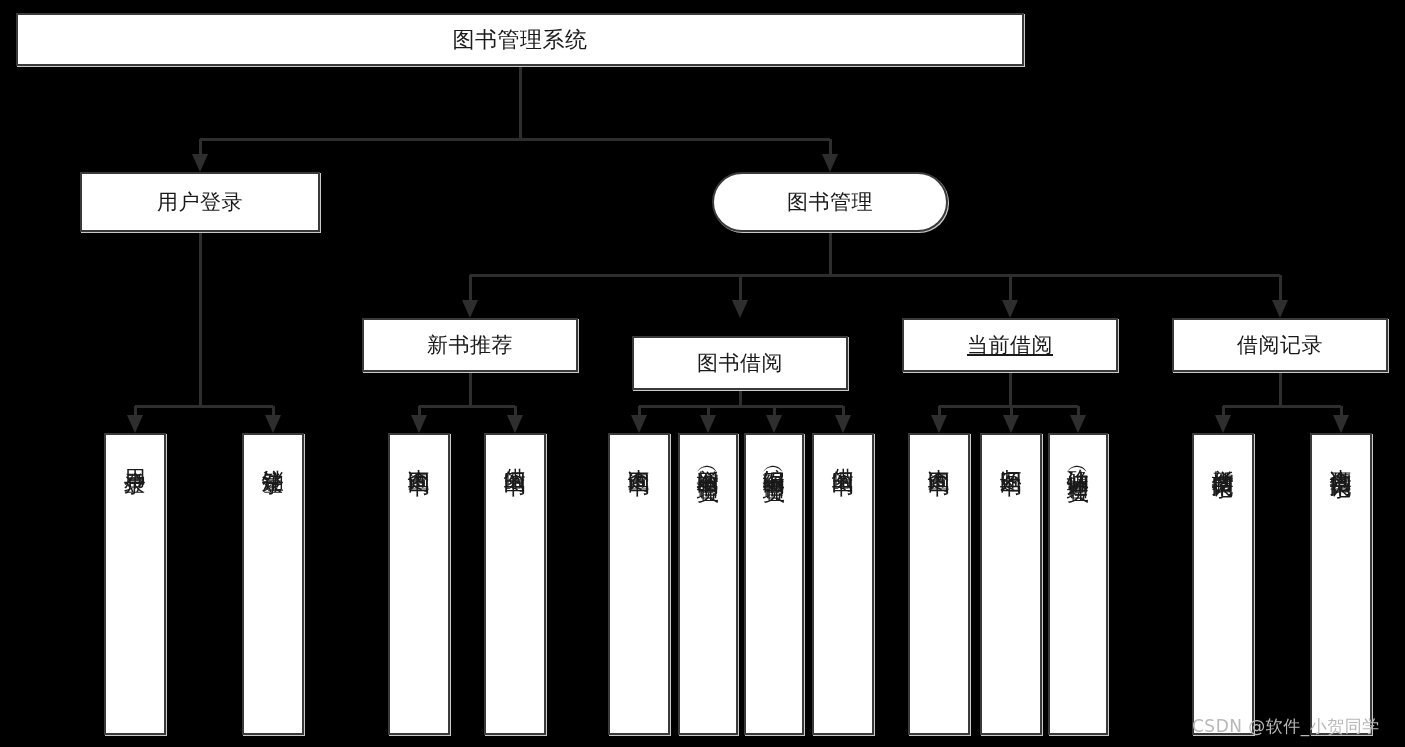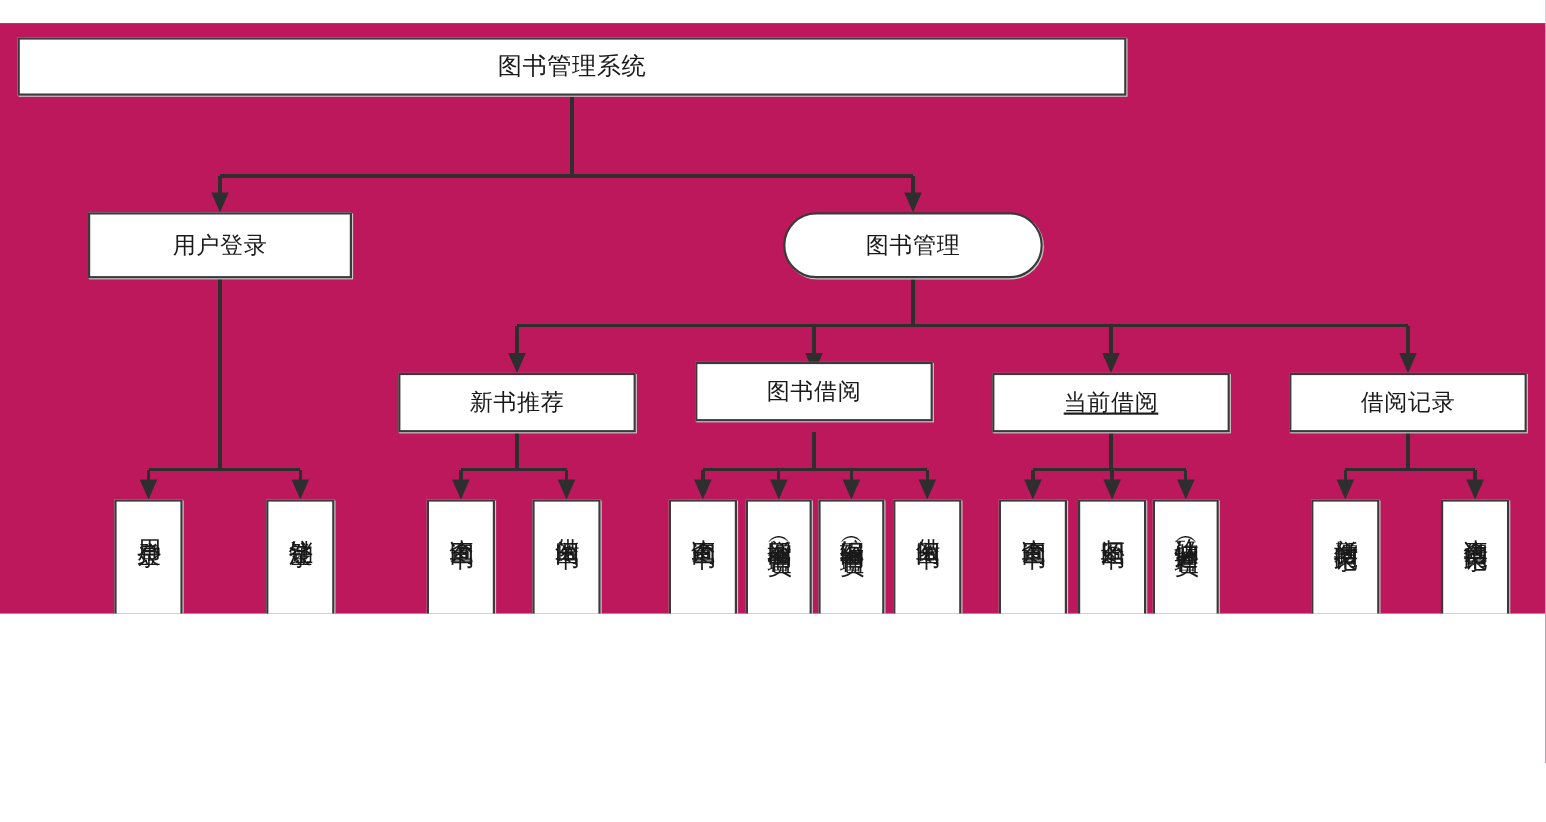--- a/index.html
+++ b/index.html
@@ -6,24 +6,23 @@
     margin: 0;
     padding: 0;
     background: #ffffff;
   }
   body {
     font-family: "DejaVu Sans", "Liberation Sans", sans-serif;
   }
   #canvas {
     position: relative;
     width: 1405px;
-    height: 537px;
-    background: #be185d;
+    height: 747px;
+    background: #000000;
     overflow: hidden;
-    margin-top: 21px;
   }
   svg.wires {
     position: absolute;
     left: 0;
     top: 0;
     width: 1405px;
     height: 747px;
     pointer-events: none;
   }
   .node {
@@ -136,21 +135,21 @@
       </div>
       <div class="node horiz" style="left: 80px; top: 172px; width: 240px; height: 60px; background: rgb(255, 255, 255); border-color: rgb(58, 58, 58); color: rgb(26, 26, 26);">
         <span class="node-label">用户登录</span>
       </div>
       <div class="node horiz" style="left: 712px; top: 172px; width: 236px; height: 60px; background: rgb(255, 255, 255); border-color: rgb(58, 58, 58); color: rgb(26, 26, 26); border-radius: 30px;">
         <span class="node-label">图书管理</span>
       </div>
       <div class="node horiz" style="left: 362px; top: 318px; width: 216px; height: 54px; background: rgb(255, 255, 255); border-color: rgb(58, 58, 58); color: rgb(26, 26, 26); font-family: Liberation Serif, serif;">
         <span class="node-label">新书推荐</span>
       </div>
-      <div class="node horiz" style="left: 632px; top: 308px; width: 216px; height: 54px; background: rgb(255, 255, 255); border-color: rgb(58, 58, 58); color: rgb(26, 26, 26);">
+      <div class="node horiz" style="left: 632px; top: 336px; width: 216px; height: 54px; background: rgb(255, 255, 255); border-color: rgb(58, 58, 58); color: rgb(26, 26, 26);">
         <span class="node-label">图书借阅</span>
       </div>
       <div class="node horiz" style="left: 902px; top: 318px; width: 216px; height: 54px; background: rgb(255, 255, 255); border-color: rgb(58, 58, 58); color: rgb(26, 26, 26); text-decoration: underline;">
         <span class="node-label">当前借阅</span>
       </div>
       <div class="node horiz" style="left: 1172px; top: 318px; width: 216px; height: 54px; background: rgb(255, 255, 255); border-color: rgb(58, 58, 58); color: rgb(26, 26, 26); font-family: Liberation Serif, serif;">
         <span class="node-label">借阅记录</span>
       </div>
       <div class="node vert" style="left: 104px; top: 433px; width: 62px; height: 302px; background: rgb(255, 255, 255); border-color: rgb(58, 58, 58); color: rgb(26, 26, 26);">
         <span class="node-label">用户登录</span>
@@ -185,13 +184,14 @@
       <div class="node vert" style="left: 1048px; top: 433px; width: 60px; height: 302px; background: rgb(255, 255, 255); border-color: rgb(58, 58, 58); color: rgb(26, 26, 26);">
         <span class="node-label">确认归还（管理员）</span>
       </div>
       <div class="node vert" style="left: 1192px; top: 433px; width: 62px; height: 302px; background: rgb(255, 255, 255); border-color: rgb(58, 58, 58); color: rgb(26, 26, 26);">
         <span class="node-label">新增借阅记录</span>
       </div>
       <div class="node vert" style="left: 1310px; top: 433px; width: 62px; height: 302px; background: rgb(255, 255, 255); border-color: rgb(58, 58, 58); color: rgb(26, 26, 26);">
         <span class="node-label">查询借阅记录</span>
       </div>
     </div>
+  <div class="watermark" style="left: 1192px; top: 715px; color: rgb(184, 184, 184);">CSDN @软件_小贺同学</div>
 </div>
 
 </body></html>

